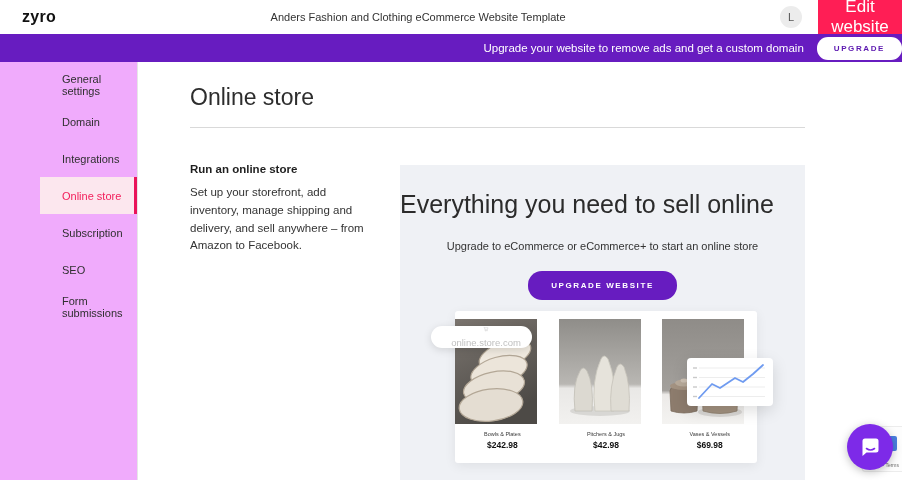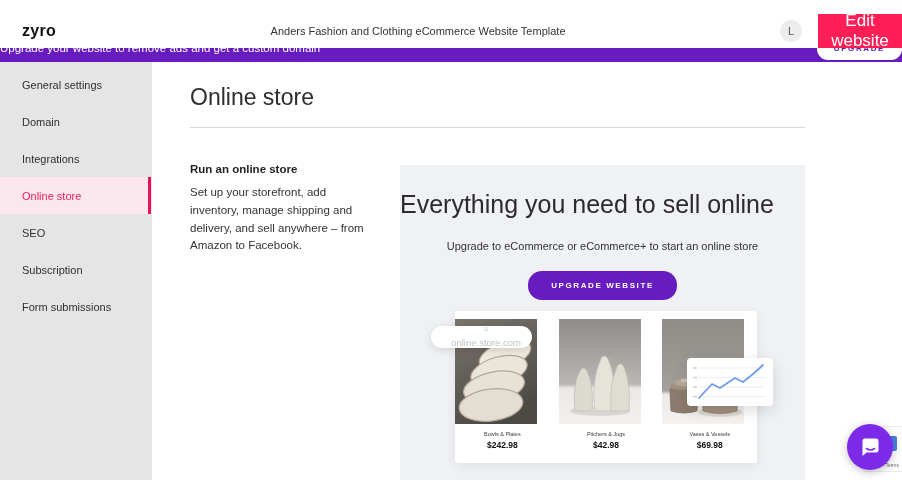--- a/index.html
+++ b/index.html
@@ -1,37 +1,37 @@
 <!DOCTYPE html>
 <html><head>
 <meta charset="utf-8">
 <style>
   * { margin:0; padding:0; box-sizing:border-box; }
   html,body { width:902px; height:480px; font-family:"Liberation Sans", sans-serif; background:#fff; overflow:hidden; }
   .app { position:relative; width:902px; height:480px; background:#fff; overflow:hidden; }
 
   
-  .topbar { position:absolute; top:0; left:0; right:0; height:34px; background:#fff; display:flex; align-items:center; z-index:6;margin-top:14px; }
+  .topbar { position:absolute; top:0; left:0; right:0; height:34px; background:#fff; display:flex; align-items:center; z-index:6; }
   .logo { margin-left:22px; font-weight:bold; font-size:16px; color:#111; letter-spacing:.3px; cursor:pointer; }
   .topbar-title { flex:1; text-align:center; font-size:11px; color:#333; }
   .avatar { width:22px; height:22px; border-radius:50%; background:#ececec; color:#555; font-size:11px;
             display:flex; align-items:center; justify-content:center; margin-right:16px; cursor:pointer; }
   .edit-btn { width:84px; height:34px; background:#ff1e55; color:#fff; font-size:17px; border:none;
               display:flex; align-items:center; justify-content:center; cursor:pointer; }
 
   
   .banner { position:absolute; top:34px; left:0; right:0; height:28px; background:#671cc0; z-index:5;
-            display:flex; align-items:center; justify-content:space-between; gap:13px; }
+            display:flex; align-items:center; justify-content:flex-end; gap:13px; }
   .banner-text { color:#fff; font-size:11.5px; }
   .upgrade-pill { background:#fff; color:#5c18b0; font-size:8px; font-weight:bold; letter-spacing:1.6px;
                   border:none; border-radius:11px; padding:7px 17px; cursor:pointer; }
 
   
-  .sidebar { position:absolute; top:62px; left:0; bottom:0; width:152px; background:#e5e5e5;
-             border-right:1px solid #e6e6e6; padding-top:4px; z-index:2; }
+  .sidebar { position:absolute; top:62px; left:0; bottom:0; width:138px; background:#f0abfc;
+             border-right:1px solid #e6e6e6; padding-top:4px; z-index:2;padding-left:40px; }
   .side-item { height:37px; display:flex; align-items:center; padding-left:22px; font-size:11px;
                color:#2f2f2f; cursor:pointer; }
   .side-item.active { background:#fce7ee; color:#f2205c; border-right:3px solid #e9145a; }
 
   
   .main { position:absolute; left:143px; top:62px; right:0; bottom:0; background:#fff; }
   .page-title { position:absolute; left:47px; top:22px; font-size:23px; font-weight:400; color:#2d2d2d; }
   .h-divider { position:absolute; left:47px; top:65px; width:615px; height:1px; background:#d9d9d9; }
   .section { position:absolute; left:47px; top:101px; width:178px; }
   .section-title { font-size:11.5px; font-weight:bold; color:#1f1f1f; margin-bottom:9px; }
@@ -85,22 +85,22 @@
   <div class="banner">
     <span class="banner-text">Upgrade your website to remove ads and get a custom domain</span>
     <button class="upgrade-pill">UPGRADE</button>
   </div>
 
   <nav class="sidebar">
     <div class="side-item">General settings</div>
     <div class="side-item">Domain</div>
     <div class="side-item">Integrations</div>
     <div class="side-item active">Online store</div>
+    <div class="side-item">Subscription</div>
     <div class="side-item">SEO</div>
-    <div class="side-item">Subscription</div>
     <div class="side-item">Form submissions</div>
   </nav>
 
   <div class="main">
     <h1 class="page-title">Online store</h1>
     <div class="h-divider"></div>
 
     <div class="section">
       <div class="section-title">Run an online store</div>
       <div class="section-desc">Set up your storefront, add inventory, manage shipping and delivery, and sell anywhere – from Amazon to Facebook.</div>

